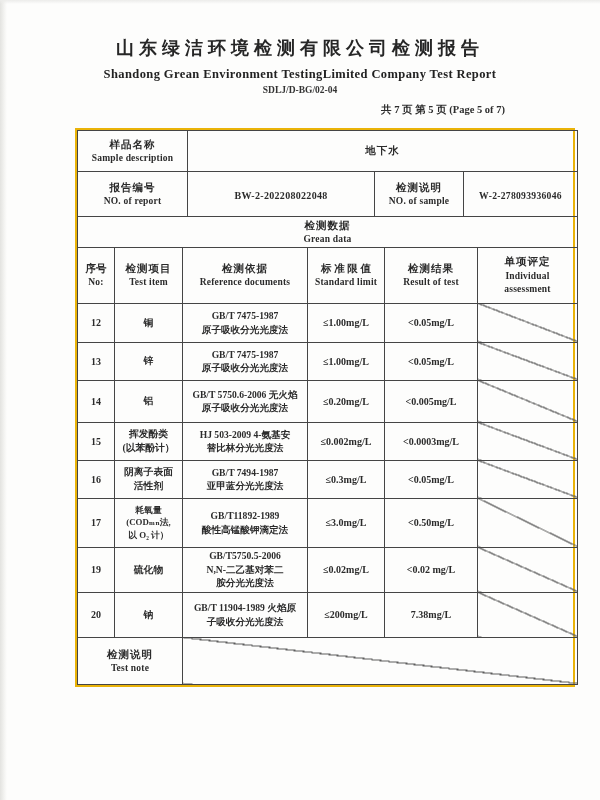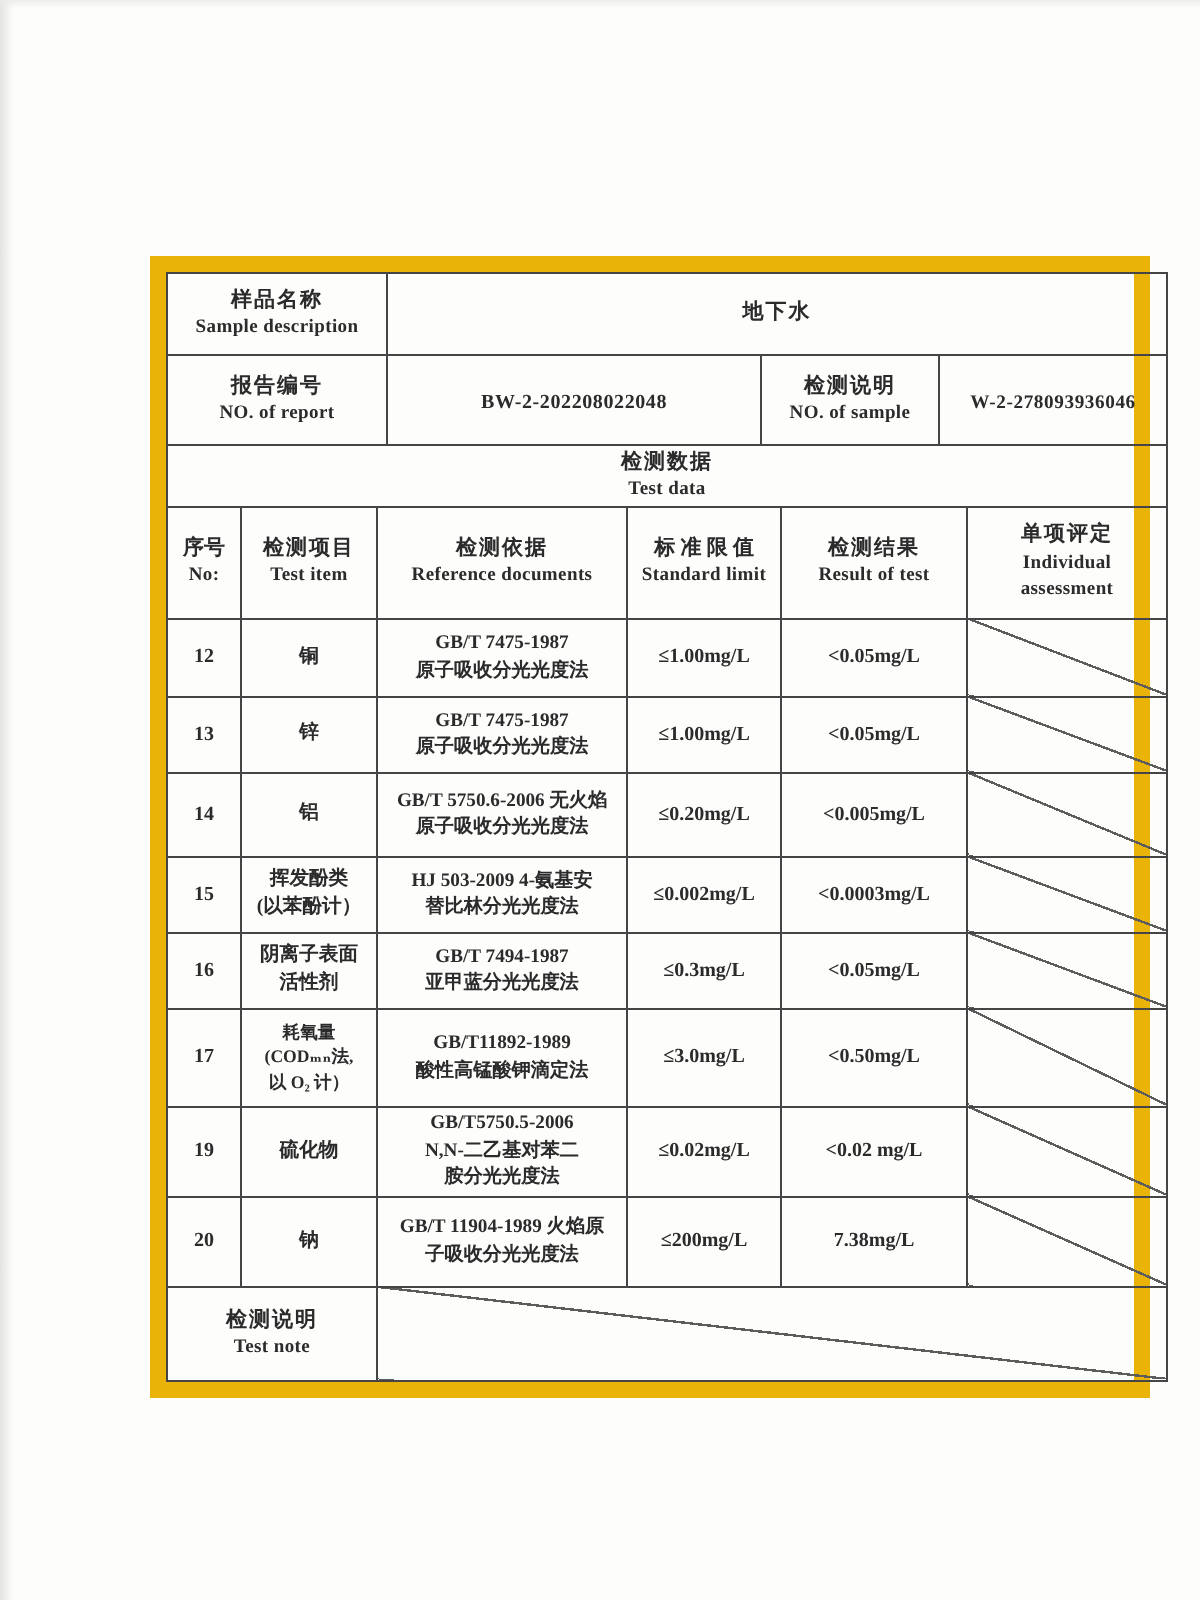--- a/index.html
+++ b/index.html
@@ -59,21 +59,21 @@
     font-weight: 600;
     color: #2e2e2e;
   }
 
   
   .table-wrap {
     position: absolute;
     left: 75px;
     top: 128px;
     width: 500px;
-    border: 8px solid #eab308;
+    border: 2px solid #eab308;
     background: #fdfdfc;
     box-sizing: border-box;
   }
   table {
     width: 100%;
     border-collapse: collapse;
     table-layout: fixed;
   }
   td {
     border: 1px solid #454545;
@@ -118,20 +118,26 @@
       transparent calc(50% + 0.6px));
   }
 </style>
 </head>
 <body>
 
 <div class="page">
   <div class="scan-edge-left"></div>
   <div class="scan-edge-top"></div>
 
+  <div class="header">
+    <h1 class="title-zh">山东绿洁环境检测有限公司检测报告</h1>
+    <h2 class="title-en">Shandong Grean Environment TestingLimited Company Test Report</h2>
+    <div class="doc-code">SDLJ/D-BG/02-04</div>
+    <div class="page-info">共 7 页  第 5 页  (Page 5 of 7)</div>
+  </div>
 
   <div class="table-wrap">
 
     <table class="info-table">
       <colgroup>
           <col style="width:110px">
           <col style="width:187px">
           <col style="width:89px">
           <col style="width:114px">
         </colgroup>
@@ -157,21 +163,21 @@
           <span class="zh">检测说明</span>
           <span class="en">NO. of sample</span>
         </td>
         <td>
           <span class="val" style="font-size:9.6px">W-2-278093936046</span>
         </td>
       </tr>
       <tr style="height:30px">
         <td colspan="4">
           <span class="zh">检测数据</span>
-          <span class="en">Test data</span>
+          <span class="en">Grean data</span>
         </td>
       </tr>
     </tbody>
       </table>
 
     <table class="data-table">
       <colgroup>
         <col style="width:37px">
           <col style="width:68px">
           <col style="width:125px">

